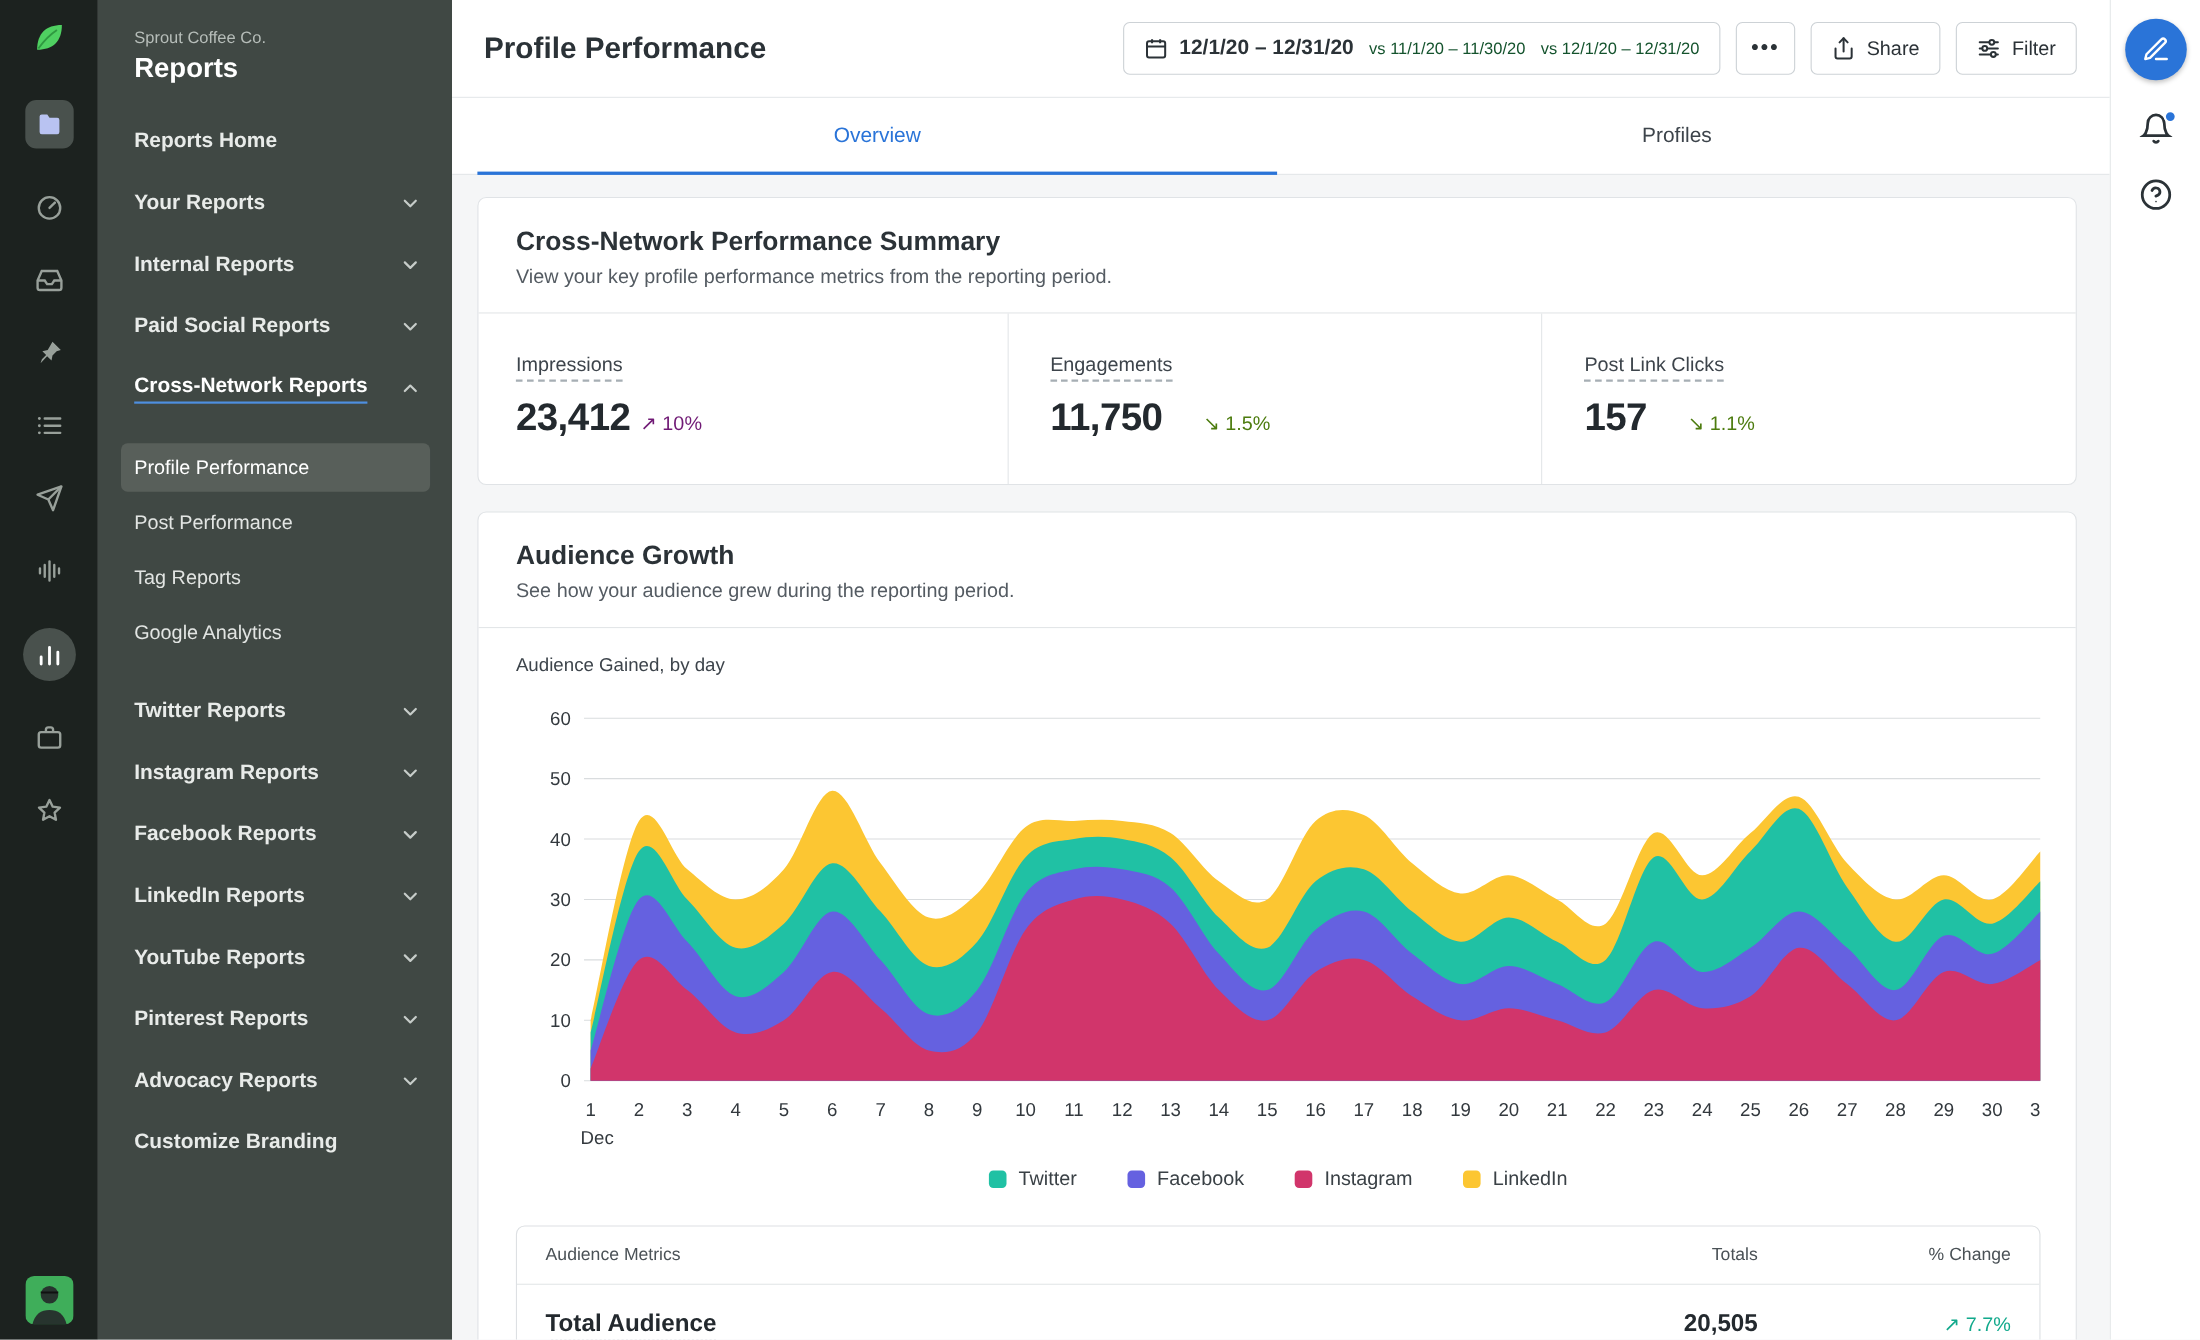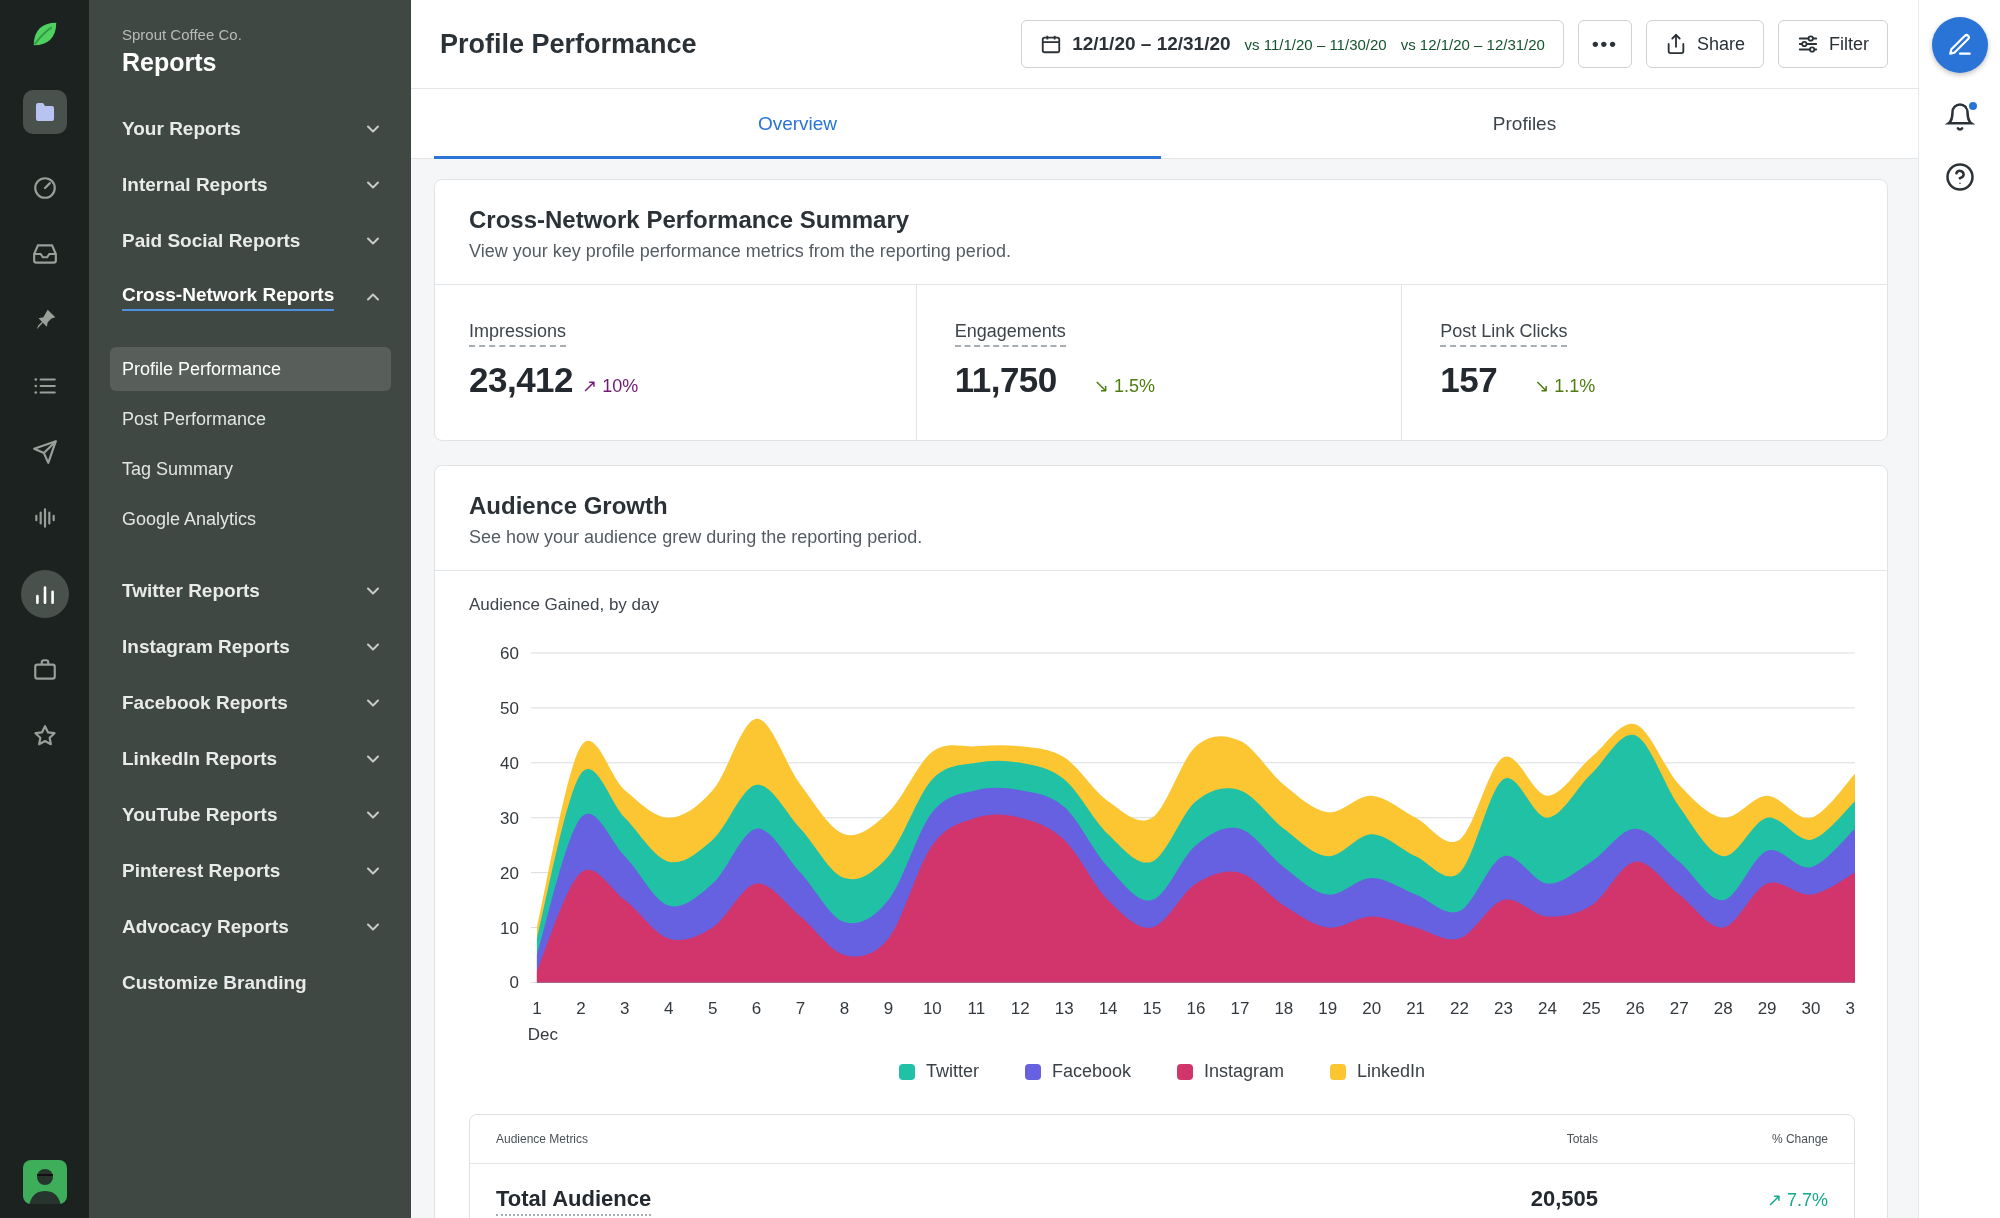--- a/index.html
+++ b/index.html
@@ -64,21 +64,21 @@
   .chart-section { padding:24px 32px 0 34px; }
   .chart-label { font-size:17px; color:#3d444b; }
   .chart-wrap { margin-top:8px; }
   .chart-wrap svg { display:block; width:100%; }
   .chart text { font-family:"Liberation Sans", sans-serif; }
   .legend { display:flex; justify-content:center; align-items:center; gap:46px; padding:14px 0 6px; }
   .legend-item { display:flex; align-items:center; gap:11px; font-size:18px; color:#3a4146; cursor:pointer; }
   .swatch { width:16px; height:16px; border-radius:4px; }
 
   .metrics-table { margin:26px 32px 40px 34px; border:1px solid #dde0e3; border-radius:8px; overflow:hidden; }
-  .mt-head { display:flex; align-items:flex-end; padding:17px 26px; border-bottom:1px solid #e3e6e8; font-size:12px; color:#4a5156; }
+  .mt-head { display:flex; align-items:flex-end; padding:17px 26px; border-bottom:1px solid #e3e6e8; font-size:16px; color:#4a5156; }
   .mt-label { flex:1; }
   .mt-col-totals { width:300px; text-align:right; }
   .mt-col-change { width:230px; text-align:right; }
   .mt-row { display:flex; align-items:baseline; padding:22px 26px 28px; }
   .mt-row .row-label { font-size:22px; font-weight:700; color:#23292e; border-bottom:2px dotted #a6aeb4; padding-bottom:3px; cursor:pointer; }
   .mt-row .mt-col-totals { font-size:22px; font-weight:700; color:#23292e; }
   .mt-row .mt-col-change { font-size:18px; color:#12a98c; }
 
   
   .toolbar { width:82px; flex-shrink:0; background:#fff; border-left:1px solid #e6e9ea; display:flex; flex-direction:column; align-items:center; padding-top:17px; gap:28px; }
@@ -166,20 +166,23 @@
   </div>
 </aside>
 
 <aside class="sidebar">
   <div class="sidebar-header">
     <div class="company">Sprout Coffee Co.</div>
     <div class="product">Reports</div>
   </div>
   <nav class="side-nav">
       <div class="side-item">
+        <span class="lbl">Reports Home</span>
+      </div>
+      <div class="side-item">
         <span class="lbl">Your Reports</span>
         <svg class="chev" width="20" height="20" viewBox="0 0 20 20">
           <path d="M5 7.5l5 5 5-5" fill="none" stroke="#c6ccc9" stroke-width="2" stroke-linecap="round" stroke-linejoin="round"></path>
         </svg>
       </div>
       <div class="side-item">
         <span class="lbl">Internal Reports</span>
         <svg class="chev" width="20" height="20" viewBox="0 0 20 20">
           <path d="M5 7.5l5 5 5-5" fill="none" stroke="#c6ccc9" stroke-width="2" stroke-linecap="round" stroke-linejoin="round"></path>
         </svg>
@@ -196,21 +199,21 @@
           <path d="M5 12.5l5-5 5 5" fill="none" stroke="#c6ccc9" stroke-width="2" stroke-linecap="round" stroke-linejoin="round"></path>
         </svg>
       </div>
       <div class="side-item sub selected gap-top">
         <span class="lbl">Profile Performance</span>
       </div>
       <div class="side-item sub">
         <span class="lbl">Post Performance</span>
       </div>
       <div class="side-item sub">
-        <span class="lbl">Tag Summary</span>
+        <span class="lbl">Tag Reports</span>
       </div>
       <div class="side-item sub">
         <span class="lbl">Google Analytics</span>
       </div>
       <div class="side-item gap-top">
         <span class="lbl">Twitter Reports</span>
         <svg class="chev" width="20" height="20" viewBox="0 0 20 20">
           <path d="M5 7.5l5 5 5-5" fill="none" stroke="#c6ccc9" stroke-width="2" stroke-linecap="round" stroke-linejoin="round"></path>
         </svg>
       </div>

